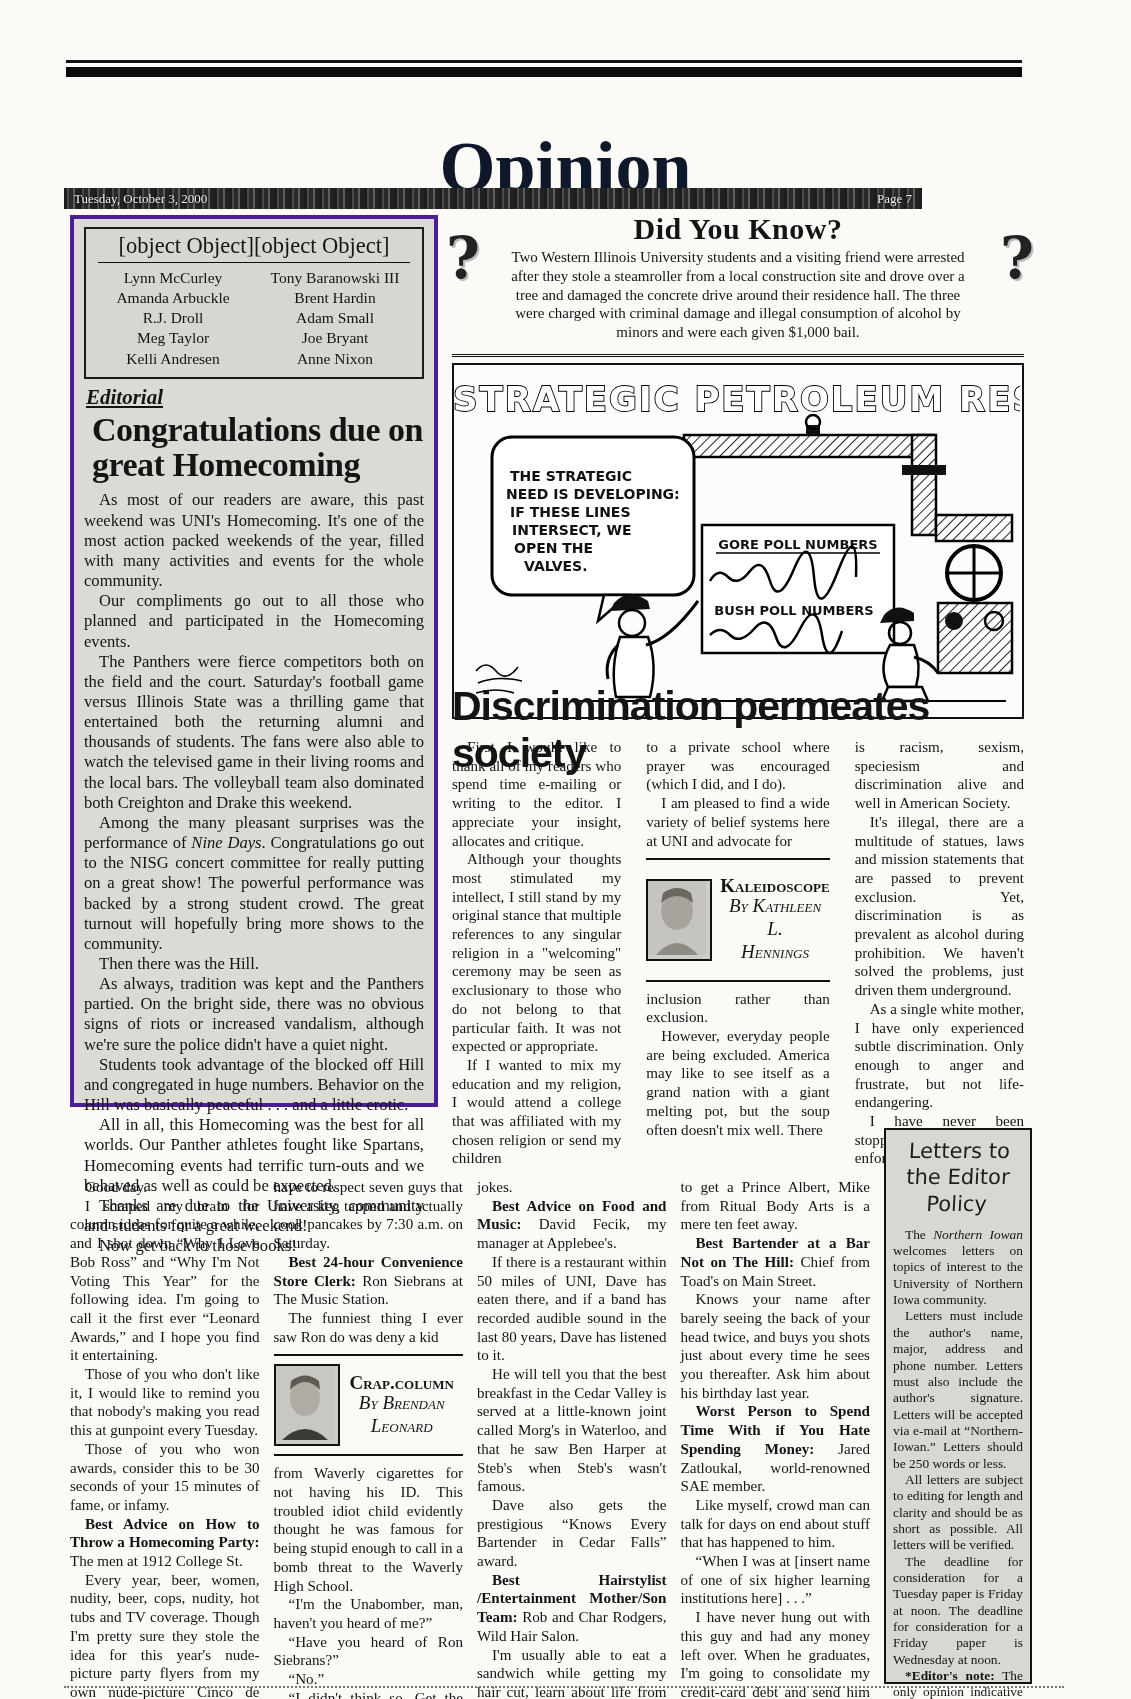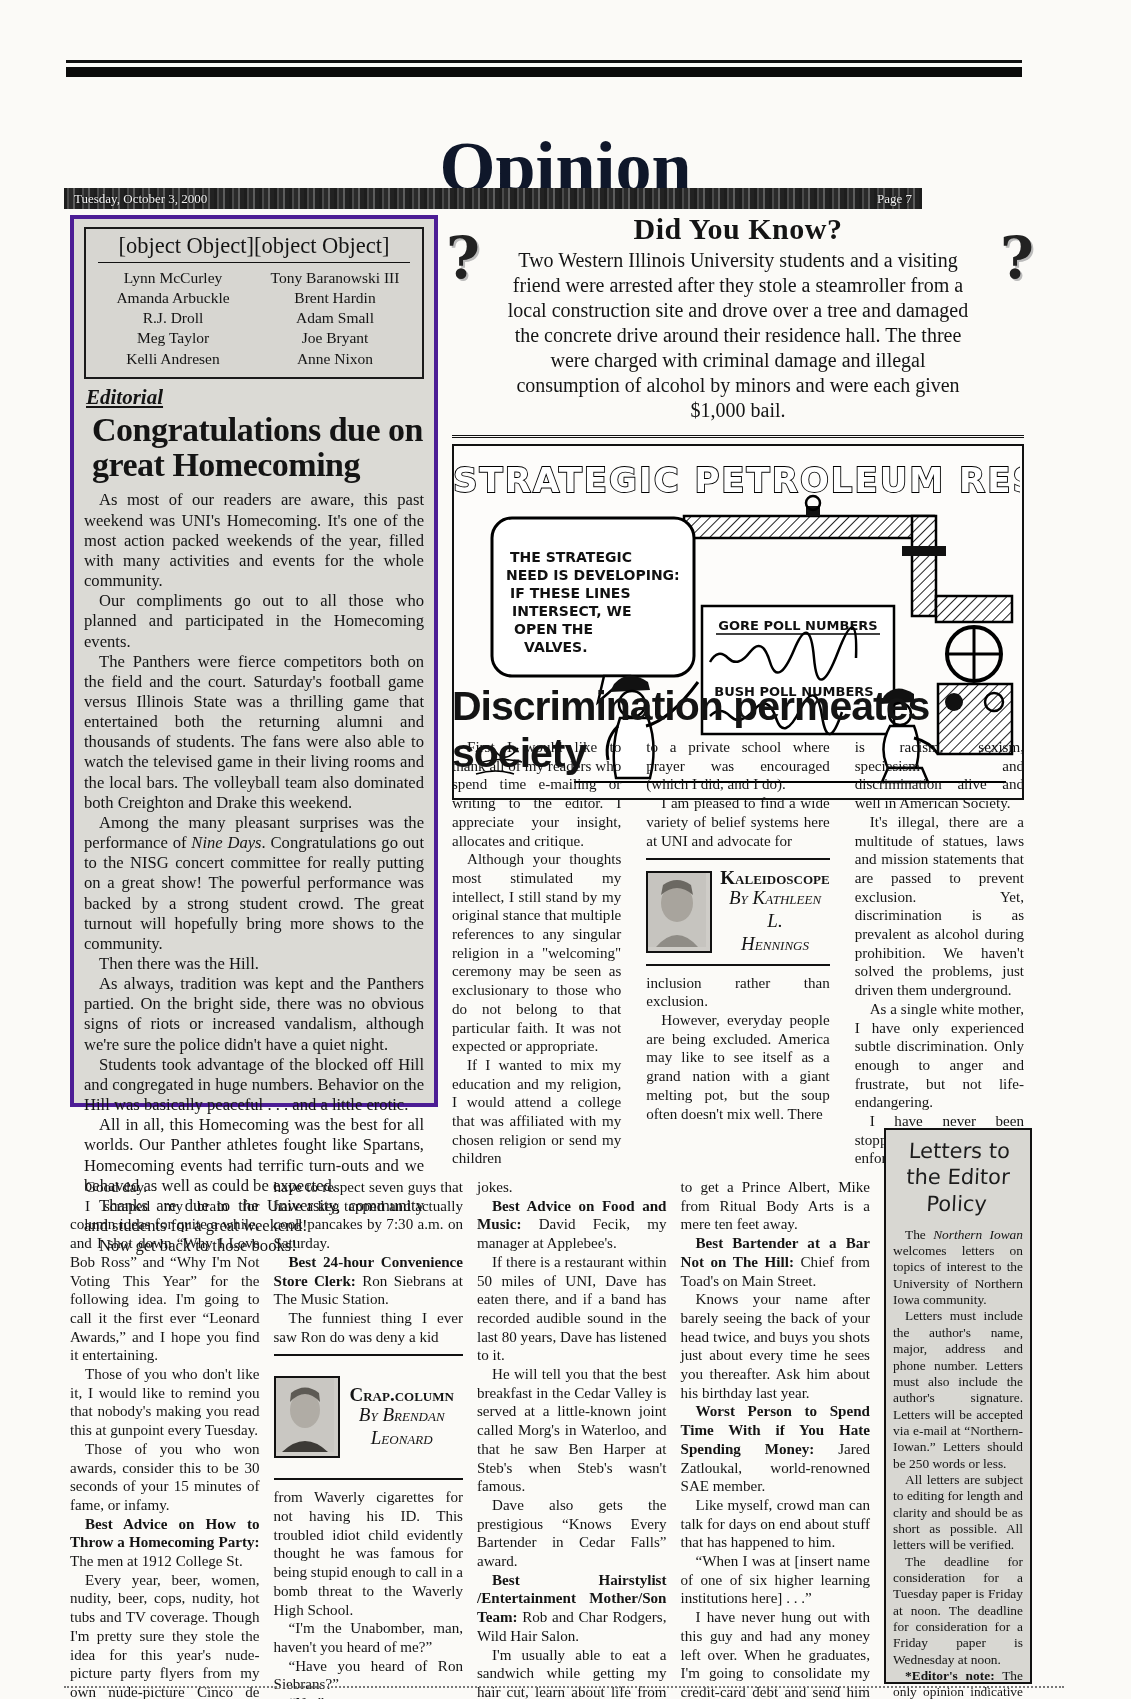--- a/index.html
+++ b/index.html
@@ -27,43 +27,43 @@
   .board-cols>div{flex:1;text-align:center;}
   .board-name{margin:0;font-size:15.5px;line-height:1.3;text-indent:0;text-align:center;}
   .kicker{font-size:21px;font-weight:bold;font-style:italic;text-decoration:underline;margin:2px 0 2px 2px;}
   .ed-headline{font-size:34px;font-weight:bold;line-height:1.04;margin:2px 0 8px 8px;letter-spacing:-.5px;}
   .ed-body{font-size:16.6px;line-height:1.215;}
   .ed-body .para{margin-bottom:0;}
   
   .right-col{position:absolute;left:452px;top:212px;width:572px;}
   .dyk{position:relative;padding:0 40px;}
   .dyk-title{text-align:center;font-size:30px;font-weight:bold;margin:0 0 2px 0;letter-spacing:.5px;}
-  .dyk-body{font-size:20px;line-height:1.25;text-align:center;margin:0 14px;}
+  .dyk-body{font-size:15px;line-height:1.25;text-align:center;margin:0 14px;}
   .qmark{position:absolute;top:12px;font-size:58px;font-weight:bold;color:#222;
       text-shadow:2px 2px 0 #bbb;font-family:"DejaVu Serif",serif;}
   .qmark.left{left:-6px;}
   .qmark.right{right:-10px;}
   .cartoon-wrap{margin-top:12px;border-top:3px double #111;padding-top:6px;}
   .cartoon-box{border:2.5px solid #111;background:#fdfcfa;}
   
   .disc-headline{position:absolute;left:452px;top:683px;width:575px;
       font-family:"Liberation Sans",sans-serif;font-weight:bold;font-size:41px;letter-spacing:-1px;margin:0;}
   .disc-cols{position:absolute;left:452px;top:738px;width:572px;display:flex;gap:25px;}
   .disc-col{flex:1;font-size:15.1px;line-height:1.24;}
-  .kal-box{border-top:2px solid #111;border-bottom:2px solid #111;margin:8px 0;padding:8px 0;display:flex;gap:8px;align-items:center;}
+  .kal-box{border-top:2px solid #111;border-bottom:2px solid #111;margin:8px 0;padding:16px 0;display:flex;gap:8px;align-items:center;}
   .mug{border:2px solid #111;background:#cfcdc8;flex:0 0 62px;height:78px;}
   .col-title{font-variant:small-caps;font-weight:bold;font-size:19px;line-height:1;}
   .col-byline{font-variant:small-caps;font-style:italic;font-size:19px;line-height:1.2;text-align:center;}
   .see-ref{margin:4px 0 0 0;text-align:right;text-indent:0;font-size:15.1px;}
   
   .leo-headline{position:absolute;left:70px;top:1116px;width:800px;margin:0;
       font-size:40px;font-weight:bold;font-style:italic;letter-spacing:-1px;line-height:1.0;}
   .leo-cols{position:absolute;left:70px;top:1178px;width:800px;display:flex;gap:14px;}
   .leo-col{flex:1;font-size:15.1px;line-height:1.24;}
-  .crap-box{border-top:2px solid #111;border-bottom:2px solid #111;margin:8px 0;padding:20px 0;display:flex;gap:10px;align-items:center;}
+  .crap-box{border-top:2px solid #111;border-bottom:2px solid #111;margin:8px 0;padding:8px 0;display:flex;gap:10px;align-items:center;}
   
   .letters-box{position:absolute;left:884px;top:1128px;width:148px;height:556px;background:#d8d7d2;
       border:2.5px solid #111;box-sizing:border-box;padding:8px 7px;}
   .letters-title{font-family:"DejaVu Sans",sans-serif;font-size:21px;line-height:1.25;text-align:center;
       transform:skewX(-3deg);margin-bottom:10px;color:#1c1c1c;}
   .letters-body{font-size:13.4px;line-height:1.22;}
   .letters-body .para{text-indent:12px;}
   .bottom-dots{position:absolute;left:64px;top:1686px;width:1000px;border-top:2px dotted #777;}
 </style>
 </head>

